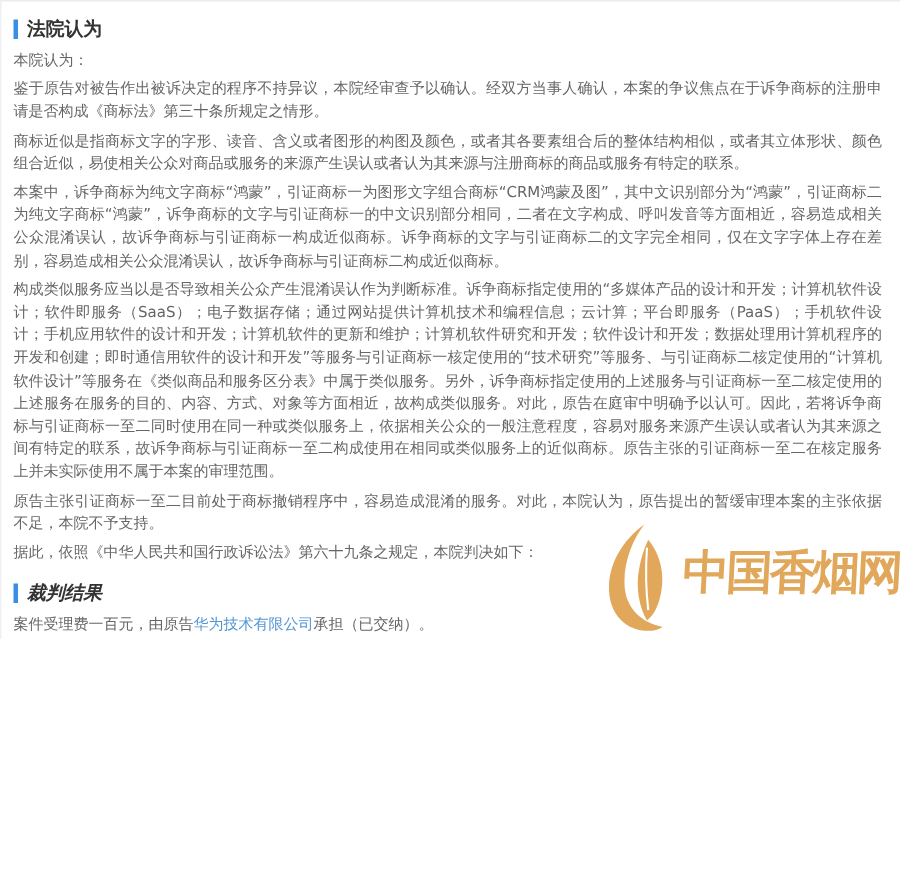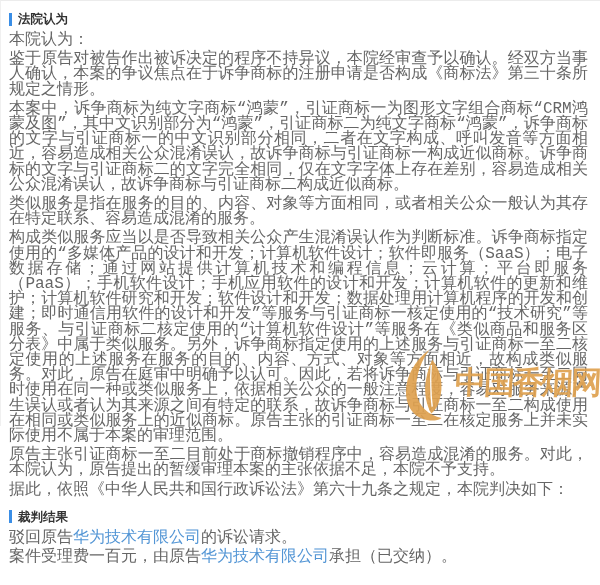--- a/index.html
+++ b/index.html
@@ -8,30 +8,30 @@
     font-family:"DejaVu Sans","Liberation Sans",sans-serif;
   }
   .page {
     position:relative; box-sizing:border-box;
     width:600px; height:426px;
     border-left:1px solid #f0f0f0; border-top:1px solid #ececec;
     padding:11px 8px 0 8px;
     background:#ffffff;
   }
   .sec-header { display:flex; align-items:center; margin:0 0 7px 0; }
-  .sec-header.second { margin-top:12px; }
+  .sec-header.second { margin-top:12px;font-style:italic; }
   .accent-bar {
     width:3px; height:13px; background:#3a8ee6; margin-right:6px; flex:0 0 auto;
   }
   .sec-title {
     font-size:12.5px; font-weight:bold; color:#333333; margin:0; line-height:14px;
   }
   .para {
-    font-size:16px; color:#666666; line-height:15.2px;
-    margin:0 4px 4px 0; text-align:justify;font-family:Liberation Mono, monospace;
+    font-size:10px; color:#666666; line-height:15.2px;
+    margin:0 4px 4px 0; text-align:justify;
   }
   .link { color:#5295d5; text-decoration:none; cursor:pointer; }
   .watermark {
     position:absolute; right:0; bottom:2px;
     display:flex; align-items:center;
     pointer-events:none; opacity:0.92;
   }
   .wm-logo { width:52px; height:78px; flex:0 0 auto; margin-right:2px; }
   .wm-text {
     font-family:"DejaVu Serif","Liberation Serif",serif;
@@ -46,33 +46,32 @@
 
 <div class="page">
 
   <section>
     <div class="sec-header">
       <span class="accent-bar"></span>
       <h2 class="sec-title">法院认为</h2>
     </div>
     <p class="para">本院认为：</p>
     <p class="para">鉴于原告对被告作出被诉决定的程序不持异议，本院经审查予以确认。经双方当事人确认，本案的争议焦点在于诉争商标的注册申请是否构成《商标法》第三十条所规定之情形。</p>
+    <p class="para">商标近似是指商标文字的字形、读音、含义或者图形的构图及颜色，或者其各要素组合后的整体结构相似，或者其立体形状、颜色组合近似，易使相关公众对商品或服务的来源产生误认或者认为其来源与注册商标的商品或服务有特定的联系。</p>
     <p class="para">本案中，诉争商标为纯文字商标“鸿蒙”，引证商标一为图形文字组合商标“CRM鸿蒙及图”，其中文识别部分为“鸿蒙”，引证商标二为纯文字商标“鸿蒙”，诉争商标的文字与引证商标一的中文识别部分相同，二者在文字构成、呼叫发音等方面相近，容易造成相关公众混淆误认，故诉争商标与引证商标一构成近似商标。诉争商标的文字与引证商标二的文字完全相同，仅在文字字体上存在差别，容易造成相关公众混淆误认，故诉争商标与引证商标二构成近似商标。</p>
-    <p class="para">类似服务是指在服务的目的、内容、对象等方面相同，或者相关公众一般认为其存在特定联系、容易造成混淆的服务。</p>
     <p class="para">构成类似服务应当以是否导致相关公众产生混淆误认作为判断标准。诉争商标指定使用的“多媒体产品的设计和开发；计算机软件设计；软件即服务（SaaS）；电子数据存储；通过网站提供计算机技术和编程信息；云计算；平台即服务（PaaS）；手机软件设计；手机应用软件的设计和开发；计算机软件的更新和维护；计算机软件研究和开发；软件设计和开发；数据处理用计算机程序的开发和创建；即时通信用软件的设计和开发”等服务与引证商标一核定使用的“技术研究”等服务、与引证商标二核定使用的“计算机软件设计”等服务在《类似商品和服务区分表》中属于类似服务。另外，诉争商标指定使用的上述服务与引证商标一至二核定使用的上述服务在服务的目的、内容、方式、对象等方面相近，故构成类似服务。对此，原告在庭审中明确予以认可。因此，若将诉争商标与引证商标一至二同时使用在同一种或类似服务上，依据相关公众的一般注意程度，容易对服务来源产生误认或者认为其来源之间有特定的联系，故诉争商标与引证商标一至二构成使用在相同或类似服务上的近似商标。原告主张的引证商标一至二在核定服务上并未实际使用不属于本案的审理范围。</p>
     <p class="para">原告主张引证商标一至二目前处于商标撤销程序中，容易造成混淆的服务。对此，本院认为，原告提出的暂缓审理本案的主张依据不足，本院不予支持。</p>
     <p class="para">据此，依照《中华人民共和国行政诉讼法》第六十九条之规定，本院判决如下：</p>
   </section>
 
   <section>
     <div class="sec-header second">
       <span class="accent-bar"></span>
       <h2 class="sec-title">裁判结果</h2>
     </div>
-    <p class="para"><span>驳回原告</span><a class="link">华为技术有限公司</a><span>的诉讼请求。</span></p>
     <p class="para"><span>案件受理费一百元，由原告</span><a class="link">华为技术有限公司</a><span>承担（已交纳）。</span></p>
 
   </section>
 
   <div class="watermark">
     <svg class="wm-logo" viewBox="0 0 60 90" xmlns="http://www.w3.org/2000/svg">
       <path d="M33 4 C 14 18, 4 38, 6 58 C 8 75, 20 86, 36 86 C 40 86, 44 85, 47 83 C 32 80, 20 70, 18 54 C 16 36, 23 17, 33 4 Z" fill="#dfa14f"></path>
       <path d="M36 16 C 46 28, 50 46, 44 64 C 42 70, 39 75, 35 78 C 29 68, 26 52, 29 38 C 30.5 30, 33 22, 36 16 Z" fill="#dfa14f"></path>
       <path d="M35 22 C 34 36, 34 54, 36 70" stroke="#ffffff" stroke-width="1.6" fill="none"></path>
     </svg>

